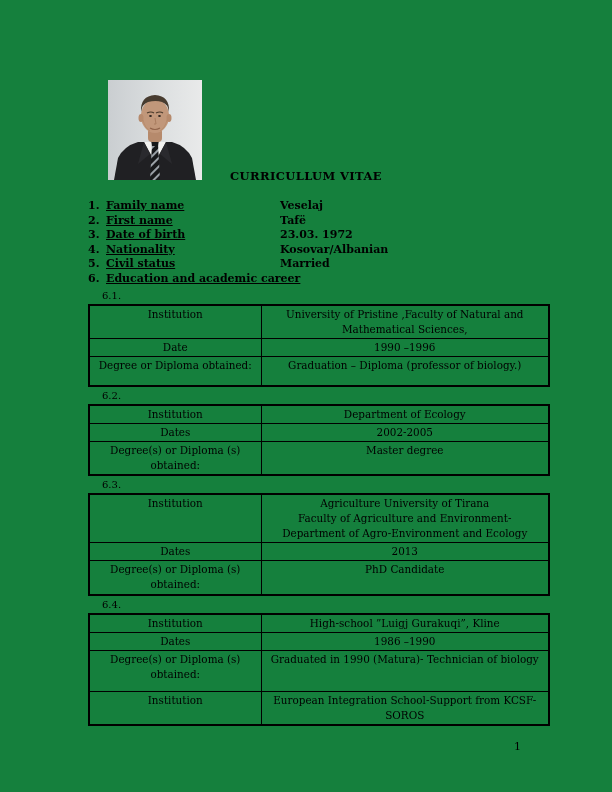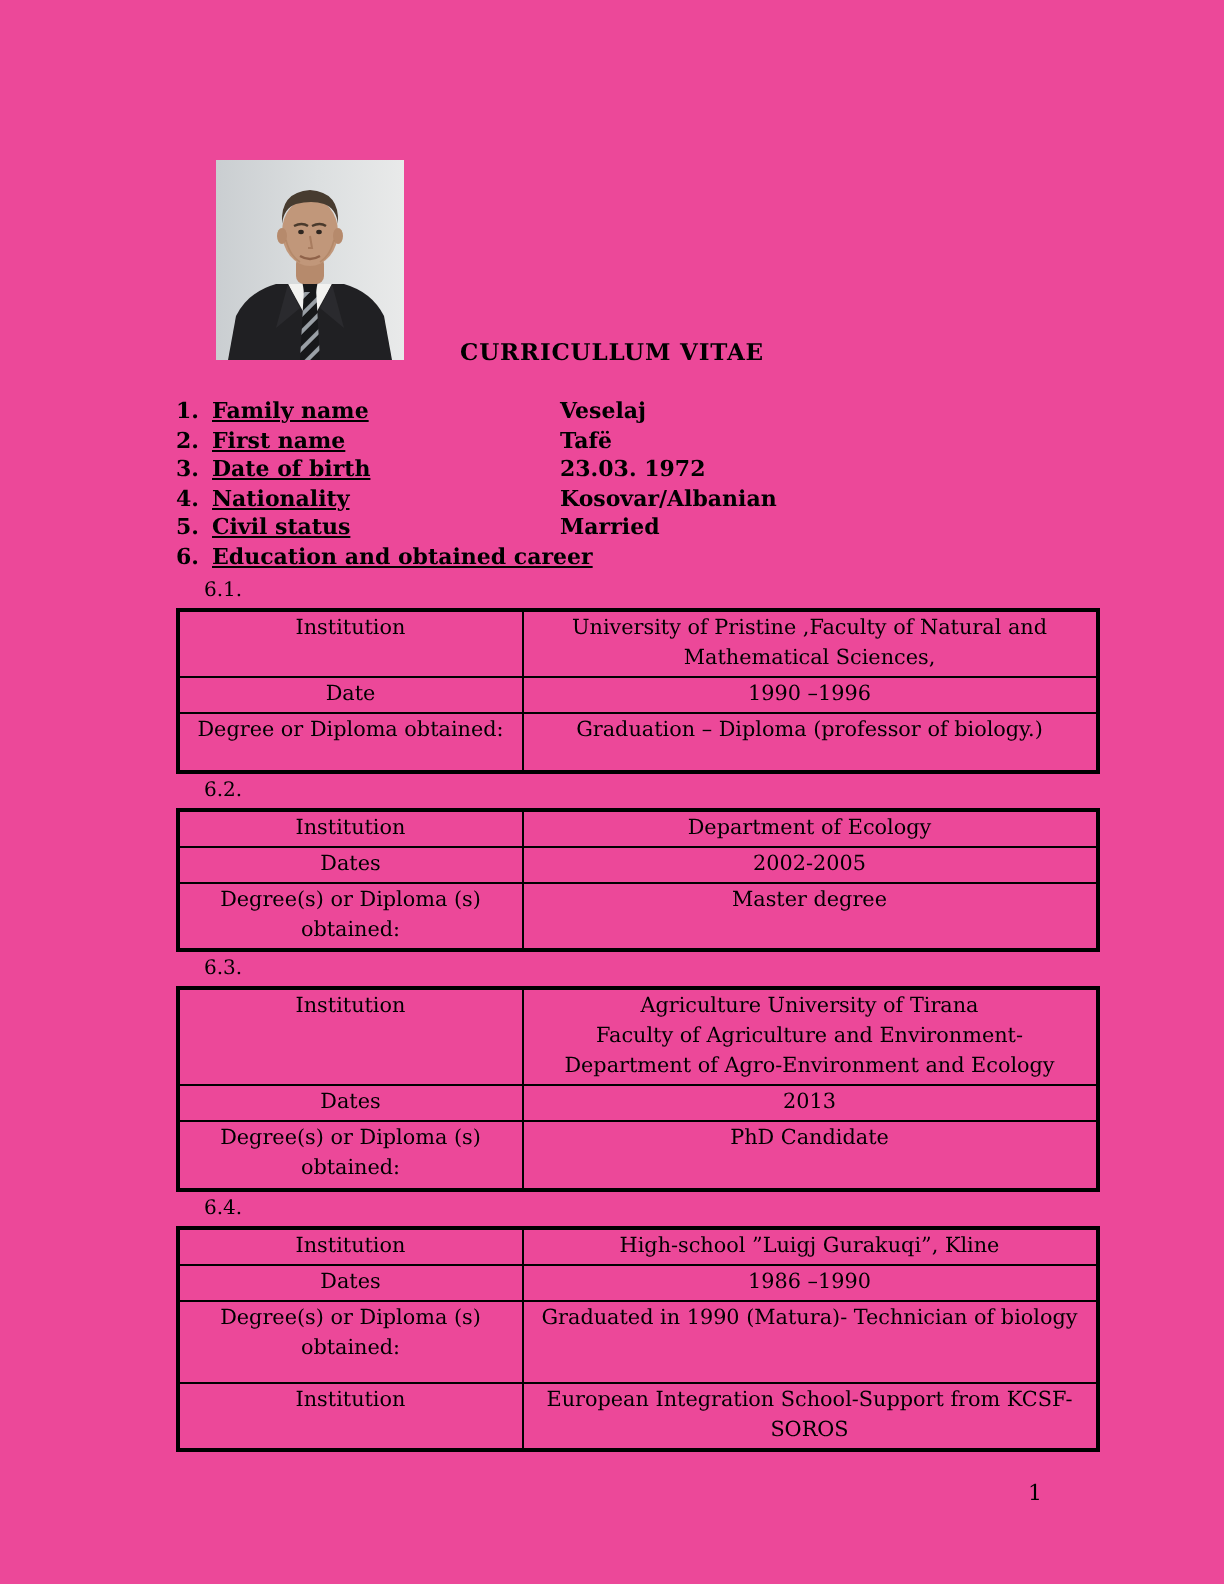--- a/index.html
+++ b/index.html
@@ -1,19 +1,19 @@
 <!DOCTYPE html>
 <html><head>
 <meta charset="utf-8">
 <style>
   html,body{margin:0;padding:0;background:#ffffff;}
   .page{
     position:relative;
     width:612px;height:792px;
-    background:#ec4899;
+    background:#15803d;
     font-family:"DejaVu Serif","Liberation Serif",serif;
     color:#000;
     overflow:hidden;
   }
   
   .photo{position:absolute;left:108px;top:80px;width:94px;height:100px;overflow:hidden;}
   .photo svg{display:block;}
   
   .title{
     position:absolute;top:169px;left:0;width:100%;
@@ -111,21 +111,21 @@
     </div>
     <div class="li-row">
       <span class="li-num">4.</span><span class="li-label">Nationality</span>
       <span class="li-value">Kosovar/Albanian</span>
     </div>
     <div class="li-row">
       <span class="li-num">5.</span><span class="li-label">Civil status</span>
       <span class="li-value">Married</span>
     </div>
     <div class="li-row">
-      <span class="li-num">6.</span><span class="li-label">Education and obtained career</span>
+      <span class="li-num">6.</span><span class="li-label">Education and academic career</span>
     </div>
 
     <div class="sec-label">6.1.</div>
     <table class="cv">
       <colgroup>
           <col class="c1">
           <col class="c2">
         </colgroup>
       <tbody>
           <tr style="height:33px">

